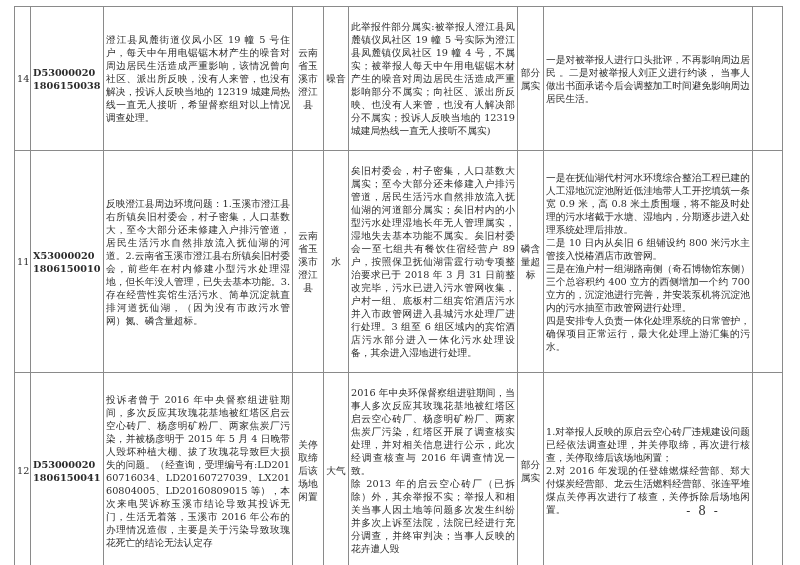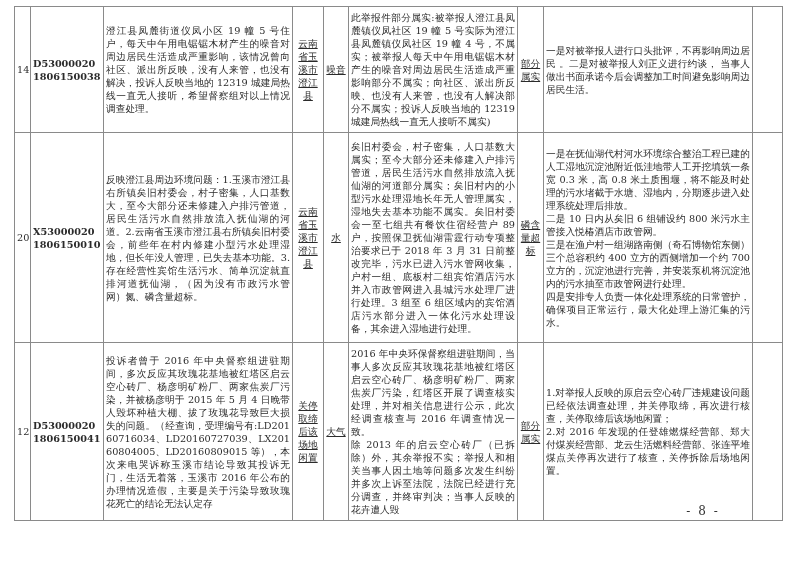--- a/index.html
+++ b/index.html
@@ -22,21 +22,21 @@
     top: 6px;
     width: 768px;
     border-collapse: collapse;
     table-layout: fixed;
   }
   table.report td {
     border: 1px solid #8a8a8a;
     vertical-align: middle;
     font-size: 9.7px;
     line-height: 13px;
-    padding: 4px 2px;
+    padding: 13px 2px;
     overflow: hidden;
   }
   td.c-num {
     text-align: center;
     padding: 0;
   }
   td.c-id {
     font-size: 9px;
     word-break: break-all;
     padding: 0 1px;
@@ -47,21 +47,20 @@
     text-align: justify;
     white-space: pre-wrap;
     word-break: break-all;
   }
   td.c-region, td.c-type, td.c-truth {
     text-align: center;
     padding: 0;
     font-size: 9.5px;
     word-break: break-all;
     line-height: 13px;
-    text-decoration: underline;
   }
   .pagenum {
     position: absolute;
     left: 668px;
     top: 504px;
     width: 70px;
     text-align: center;
     font-size: 12px;
     color: #333333;
     letter-spacing: 2px;
@@ -90,28 +89,28 @@
         <td class="c-id">D530000201806150038</td>
         <td class="c-text">澄江县凤麓街道仪凤小区 19 幢 5 号住户，每天中午用电锯锯木材产生的噪音对周边居民生活造成严重影响，该情况曾向社区、派出所反映，没有人来管，也没有解决，投诉人反映当地的 12319 城建局热线一直无人接听，希望督察组对以上情况调查处理。</td>
         <td class="c-region">云南省玉溪市澄江县</td>
         <td class="c-type">噪音</td>
         <td class="c-text">此举报件部分属实:被举报人澄江县凤麓镇仪凤社区 19 幢 5 号实际为澄江县凤麓镇仪凤社区 19 幢 4 号，不属实；被举报人每天中午用电锯锯木材产生的噪音对周边居民生活造成严重影响部分不属实；向社区、派出所反映、也没有人来管，也没有人解决部分不属实；投诉人反映当地的 12319 城建局热线一直无人接听不属实)</td>
         <td class="c-truth">部分属实</td>
         <td class="c-text">一是对被举报人进行口头批评，不再影响周边居民 。二是对被举报人刘正义进行约谈， 当事人做出书面承诺今后会调整加工时间避免影响周边居民生活。</td>
         <td class="c-text"></td>
       </tr>
       <tr style="height:210px">
-        <td class="c-num">20</td>
+        <td class="c-num">11</td>
         <td class="c-id">X530000201806150010</td>
         <td class="c-text">反映澄江县周边环境问题：1.玉溪市澄江县右所镇矣旧村委会，村子密集，人口基数大，至今大部分还未修建入户排污管道，居民生活污水自然排放流入抚仙湖的河道。2.云南省玉溪市澄江县右所镇矣旧村委会，前些年在村内修建小型污水处理湿地，但长年没人管理，已失去基本功能。3.存在经营性宾馆生活污水、简单沉淀就直排河道抚仙湖，（因为没有市政污水管网）氮、磷含量超标。</td>
         <td class="c-region">云南省玉溪市澄江县</td>
         <td class="c-type">水</td>
         <td class="c-text">矣旧村委会，村子密集，人口基数大属实；至今大部分还未修建入户排污管道，居民生活污水自然排放流入抚仙湖的河道部分属实；矣旧村内的小型污水处理湿地长年无人管理属实，湿地失去基本功能不属实。矣旧村委会一至七组共有餐饮住宿经营户 89 户，按照保卫抚仙湖雷霆行动专项整治要求已于 2018 年 3 月 31 日前整改完毕，污水已进入污水管网收集，户村一组、底板村二组宾馆酒店污水并入市政管网进入县城污水处理厂进行处理。3 组至 6 组区域内的宾馆酒店污水部分进入一体化污水处理设备，其余进入湿地进行处理。</td>
         <td class="c-truth">磷含量超标</td>
-        <td class="c-text">一是在抚仙湖代村河水环境综合整治工程已建的人工湿地沉淀池附近低洼地带人工开挖填筑一条宽 0.3 米，高 0.8 米土质围堰，将不能及时处理的污水堵截于水塘、湿地内，分期逐步进入处理系统处理后排放。
+        <td class="c-text">一是在抚仙湖代村河水环境综合整治工程已建的人工湿地沉淀池附近低洼地带人工开挖填筑一条宽 0.9 米，高 0.8 米土质围堰，将不能及时处理的污水堵截于水塘、湿地内，分期逐步进入处理系统处理后排放。
 二是 10 日内从矣旧 6 组铺设约 800 米污水主管接入悦椿酒店市政管网。
 三是在渔户村一组湖路南侧（奇石博物馆东侧）三个总容积约 400 立方的西侧增加一个约 700 立方的，沉淀池进行完善，并安装泵机将沉淀池内的污水抽至市政管网进行处理。
 四是安排专人负责一体化处理系统的日常管护，确保项目正常运行，最大化处理上游汇集的污水。</td>
         <td class="c-text"></td>
       </tr>
       <tr style="height:157px">
         <td class="c-num">12</td>
         <td class="c-id">D530000201806150041</td>
         <td class="c-text">投诉者曾于 2016 年中央督察组进驻期间，多次反应其玫瑰花基地被红塔区启云空心砖厂、杨彦明矿粉厂、两家焦炭厂污染，并被杨彦明于 2015 年 5 月 4 日晚带人毁坏种植大棚、拔了玫瑰花导致巨大损失的问题。（经查询，受理编号有:LD20160716034、LD20160727039、LX20160804005、LD20160809015 等），本次来电哭诉称玉溪市结论导致其投诉无门，生活无着落，玉溪市 2016 年公布的办理情况造假，主要是关于污染导致玫瑰花死亡的结论无法认定存</td>
         <td class="c-region">关停取缔后该场地闲置</td>

